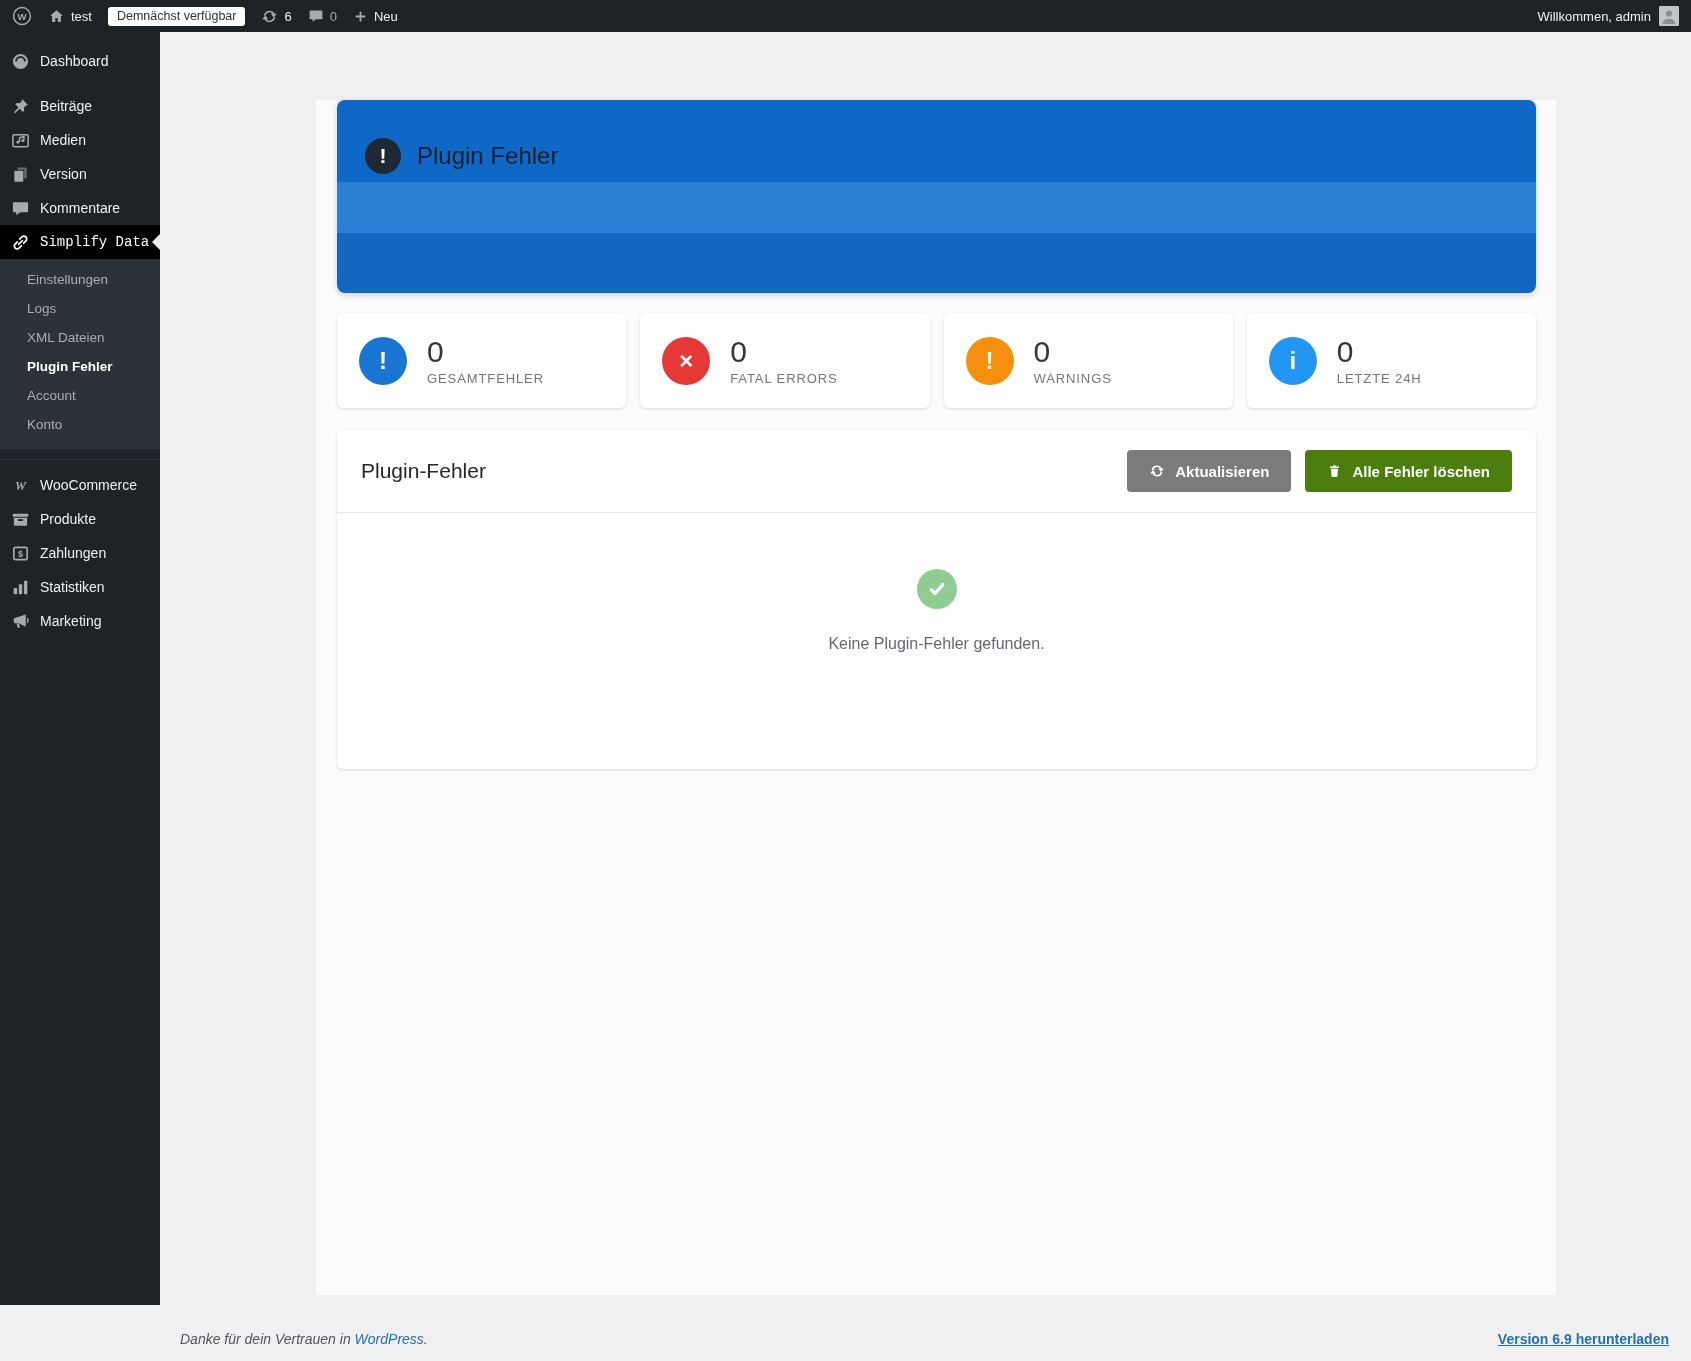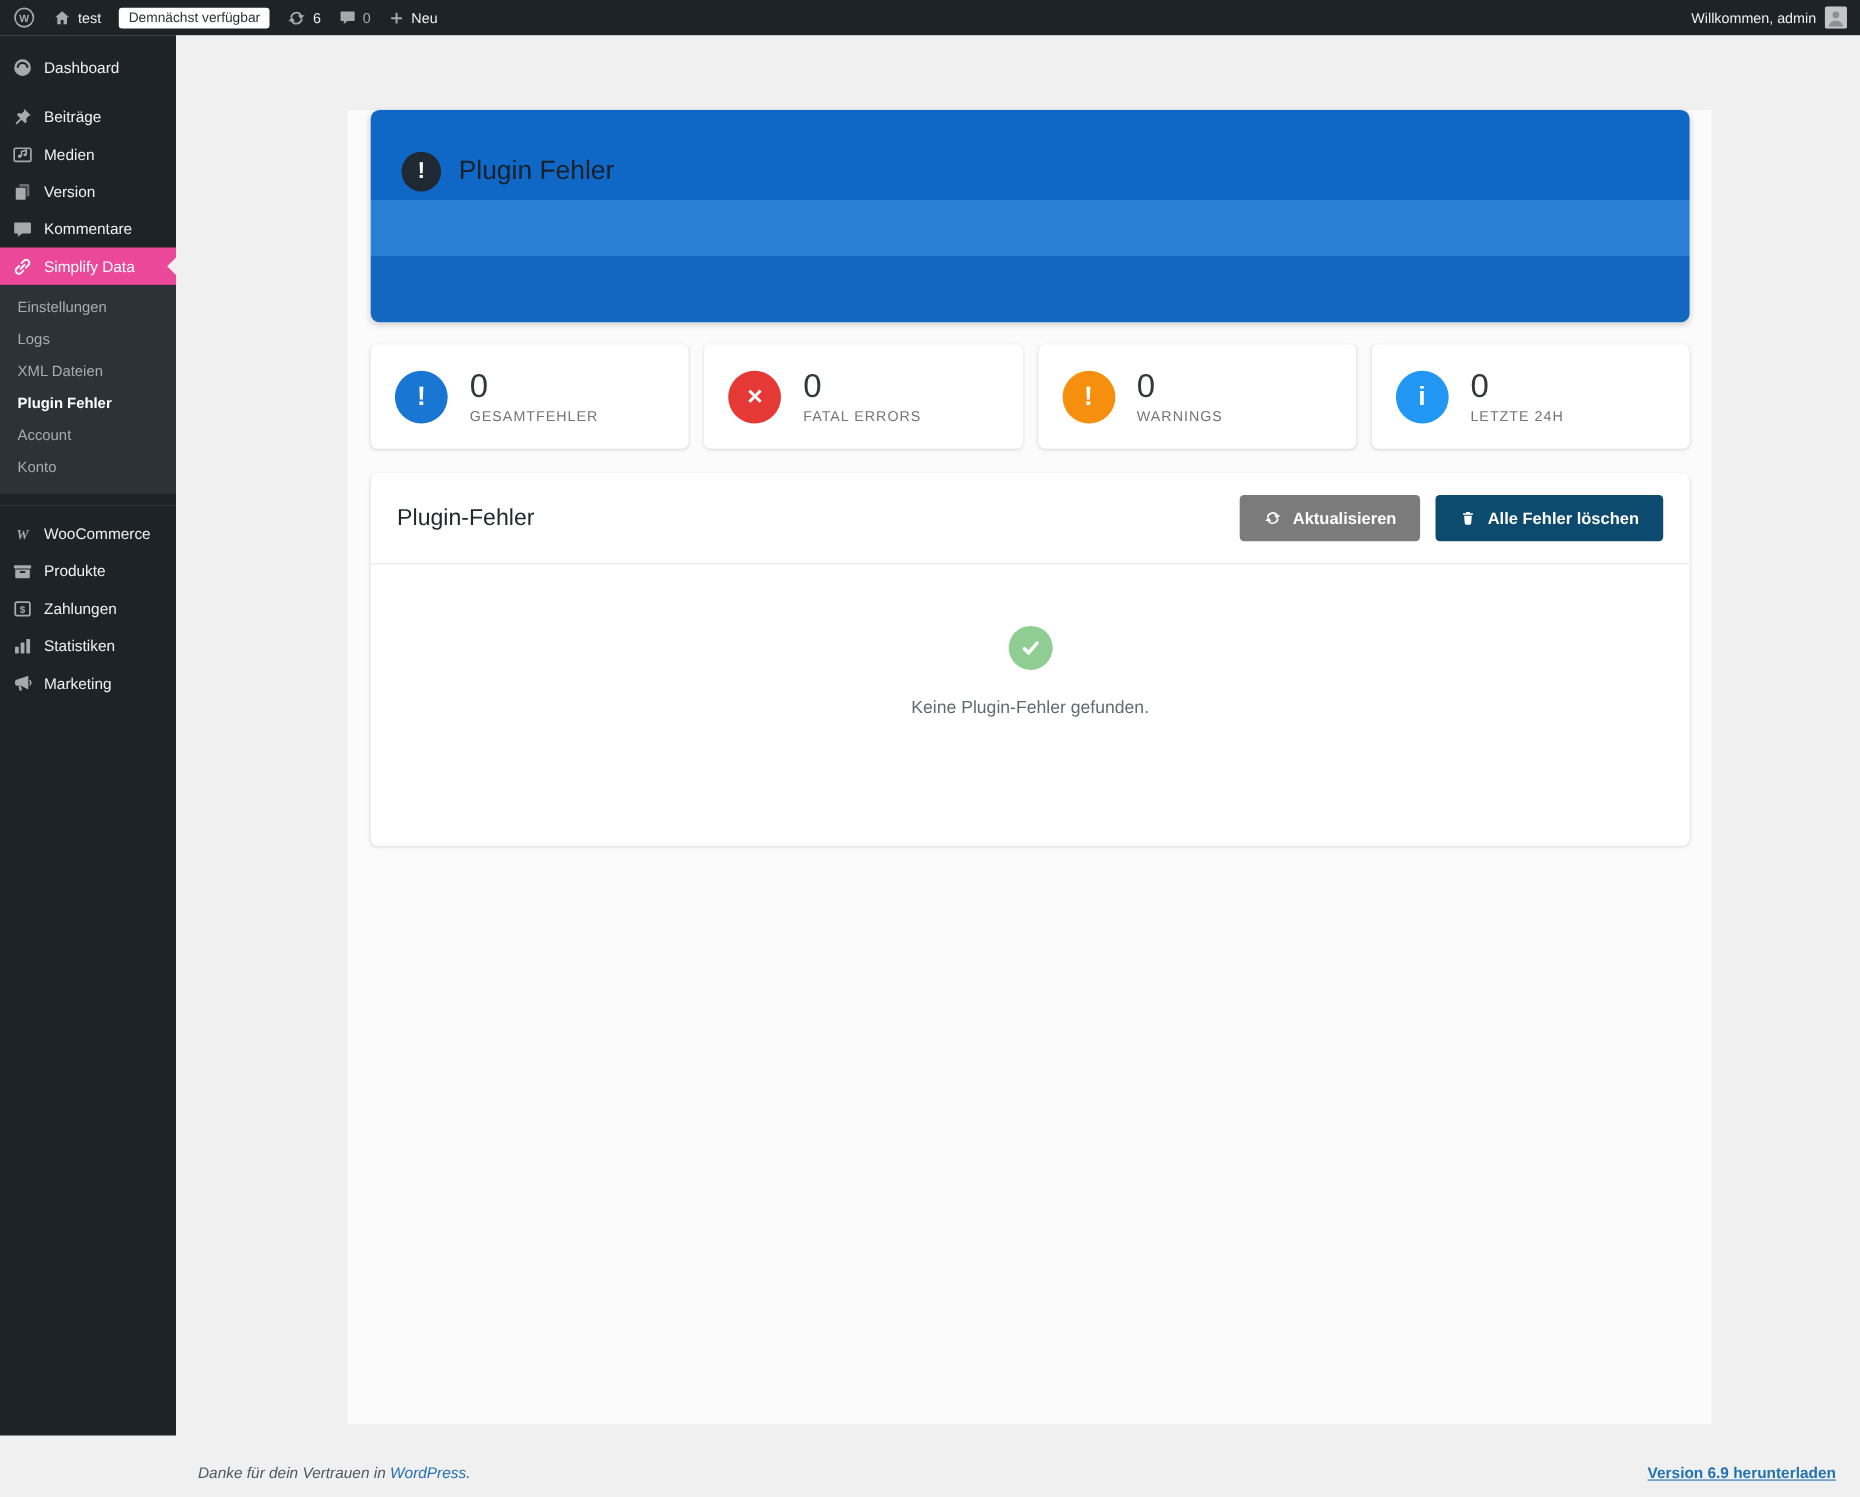--- a/index.html
+++ b/index.html
@@ -33,29 +33,29 @@
   .sidebar {
     width:160px; height:1273px; background:#1d2327; flex:0 0 160px;
     padding-top:12px; font-size:14px; color:#f0f0f1;
   }
   .menu-item {
     position:relative; height:34px; display:flex; align-items:center;
     gap:10px; padding-left:10px; cursor:pointer;
   }
   .menu-item .mi-icon { width:20px; display:flex; justify-content:center; color:#a7aaad; }
   .menu-item.first { margin-bottom:11px; }
-  .menu-item.active-top { background:#ec4899; color:#fff; }
+  .menu-item.active-top { background:#000000; color:#fff;font-family:Liberation Mono, monospace; }
   .menu-item.active-top .mi-icon { color:#fff; }
   .menu-item.active-top::after {
     content:""; position:absolute; right:0; top:50%; margin-top:-8px;
     border:8px solid transparent; border-right-color:#f0f0f1;
   }
   .submenu { background:#2c3338; padding:6px 0 10px; }
   .submenu-item {
-    height:29px; display:flex; align-items:center; padding-left:16px;
+    height:29px; display:flex; align-items:center; padding-left:27px;
     color:#a8adb3; font-size:13.5px; cursor:pointer;
   }
   .submenu-item.active-sub { color:#ffffff; font-weight:bold; }
   .lower-group { margin-top:10px; border-top:1px solid #2c3338; padding-top:8px; }
   .lower-group .menu-item { height:34px; }
 
   
   .content { flex:1; position:relative; }
   .panel {
     margin:68px 135px 0 156px; width:1240px; height:1195px;
@@ -105,21 +105,21 @@
     padding:0 24px; border-bottom:1px solid #e8e8e8;
   }
   .errors-title { font-size:21px; color:#23282d; font-weight:400; }
   .head-buttons { display:flex; gap:14px; }
   .btn {
     height:42px; border:none; border-radius:4px; color:#fff; font-size:15px; font-weight:bold;
     display:flex; align-items:center; gap:10px; padding:0 22px; cursor:pointer;
     font-family:"Liberation Sans", sans-serif;
   }
   .btn-gray { background:#7b7b7b; }
-  .btn-red { background:#0c4a6e; }
+  .btn-red { background:#4d7c0f; }
 
   .empty-state { text-align:center; padding-top:56px; }
   .success-circle {
     width:40px; height:40px; border-radius:50%; background:#90cd92;
     margin:0 auto; display:flex; align-items:center; justify-content:center;
   }
   .empty-text { margin-top:26px; font-size:16px; color:#646970; }
 
   
   .footer {

